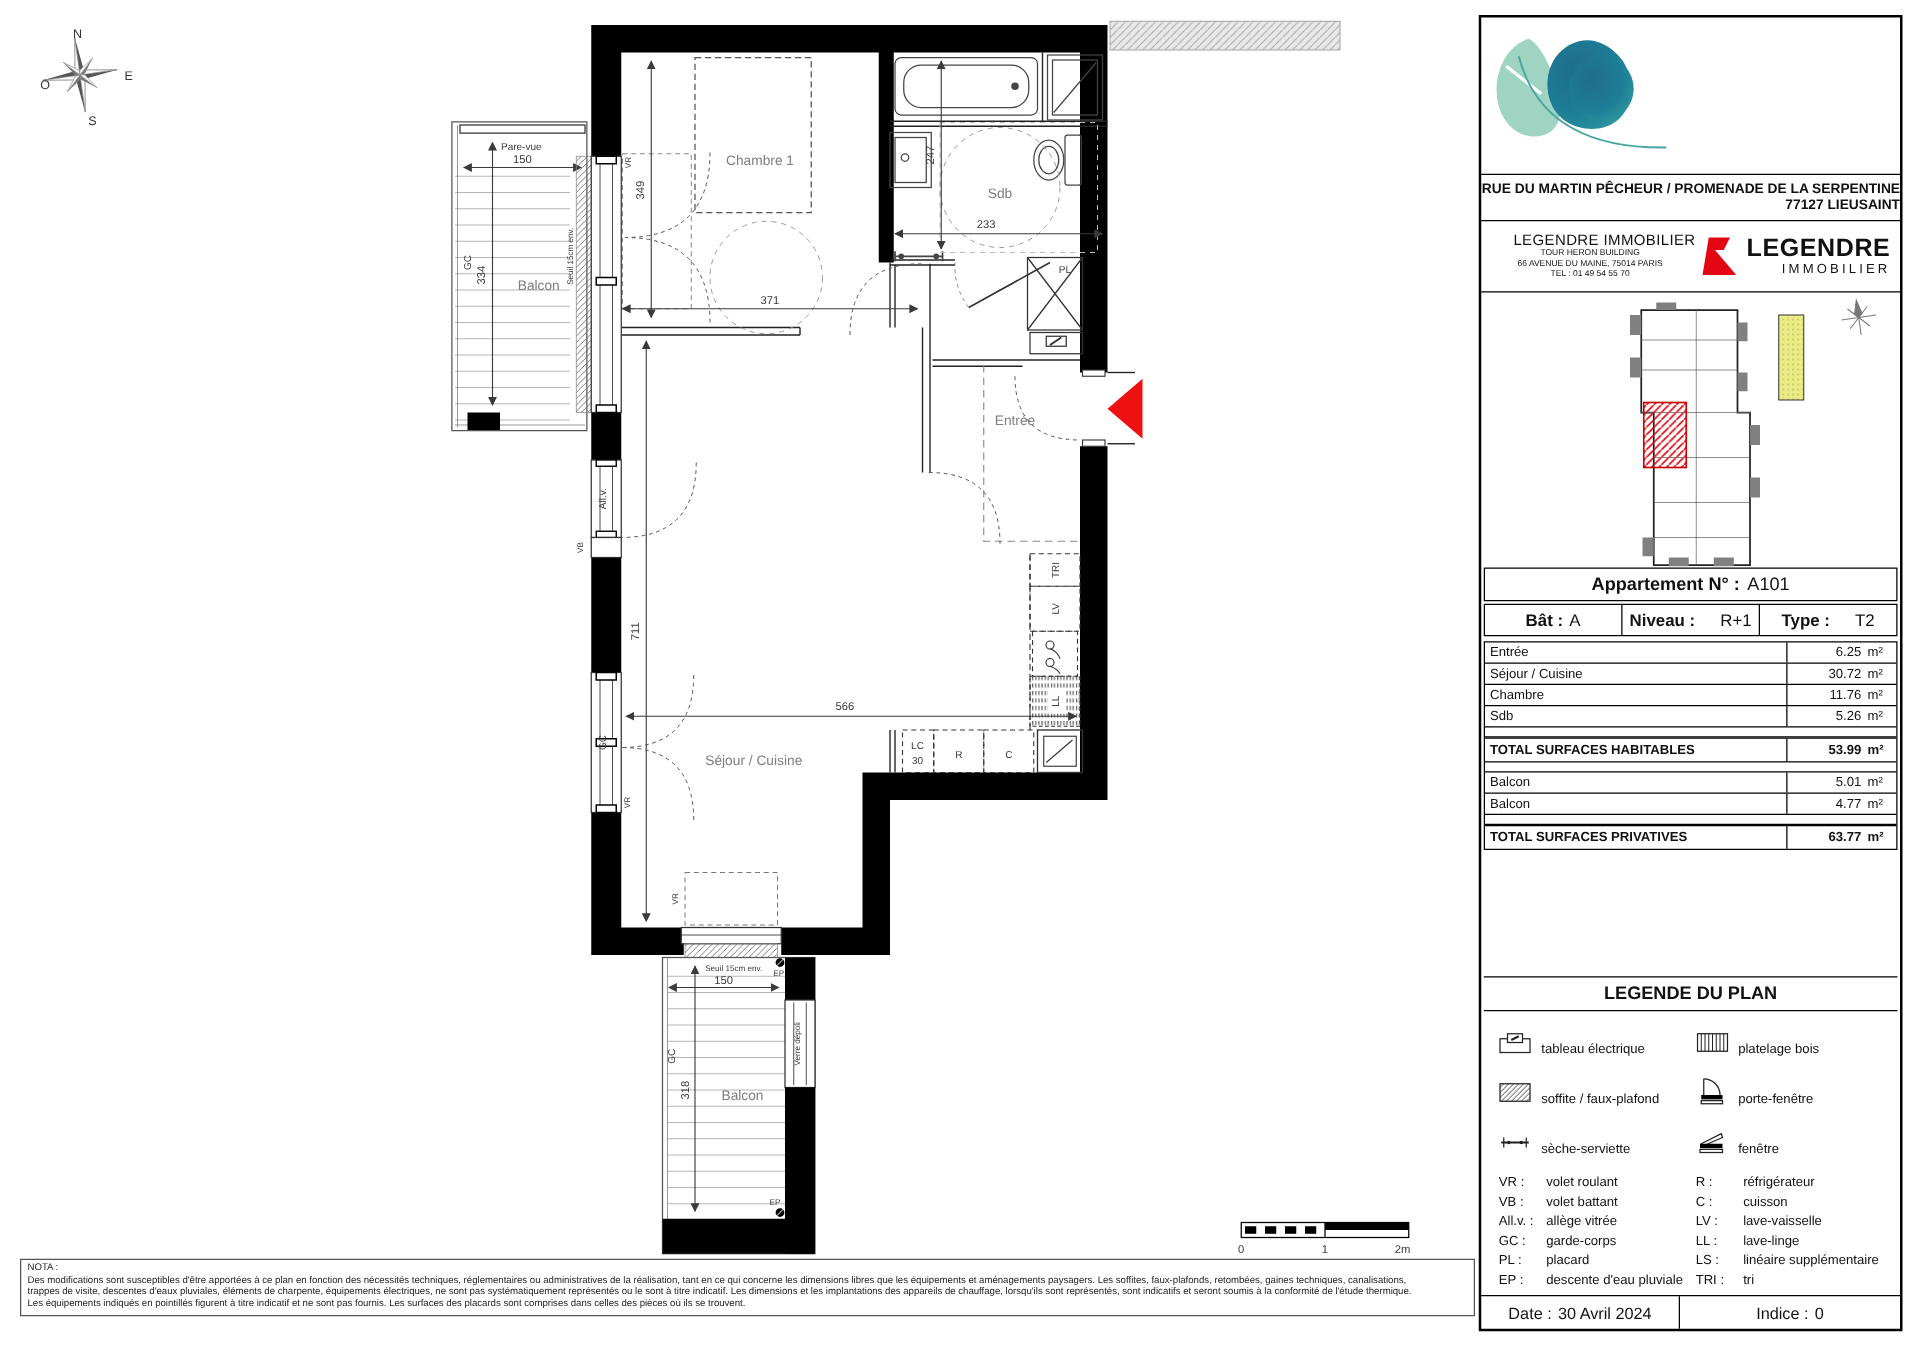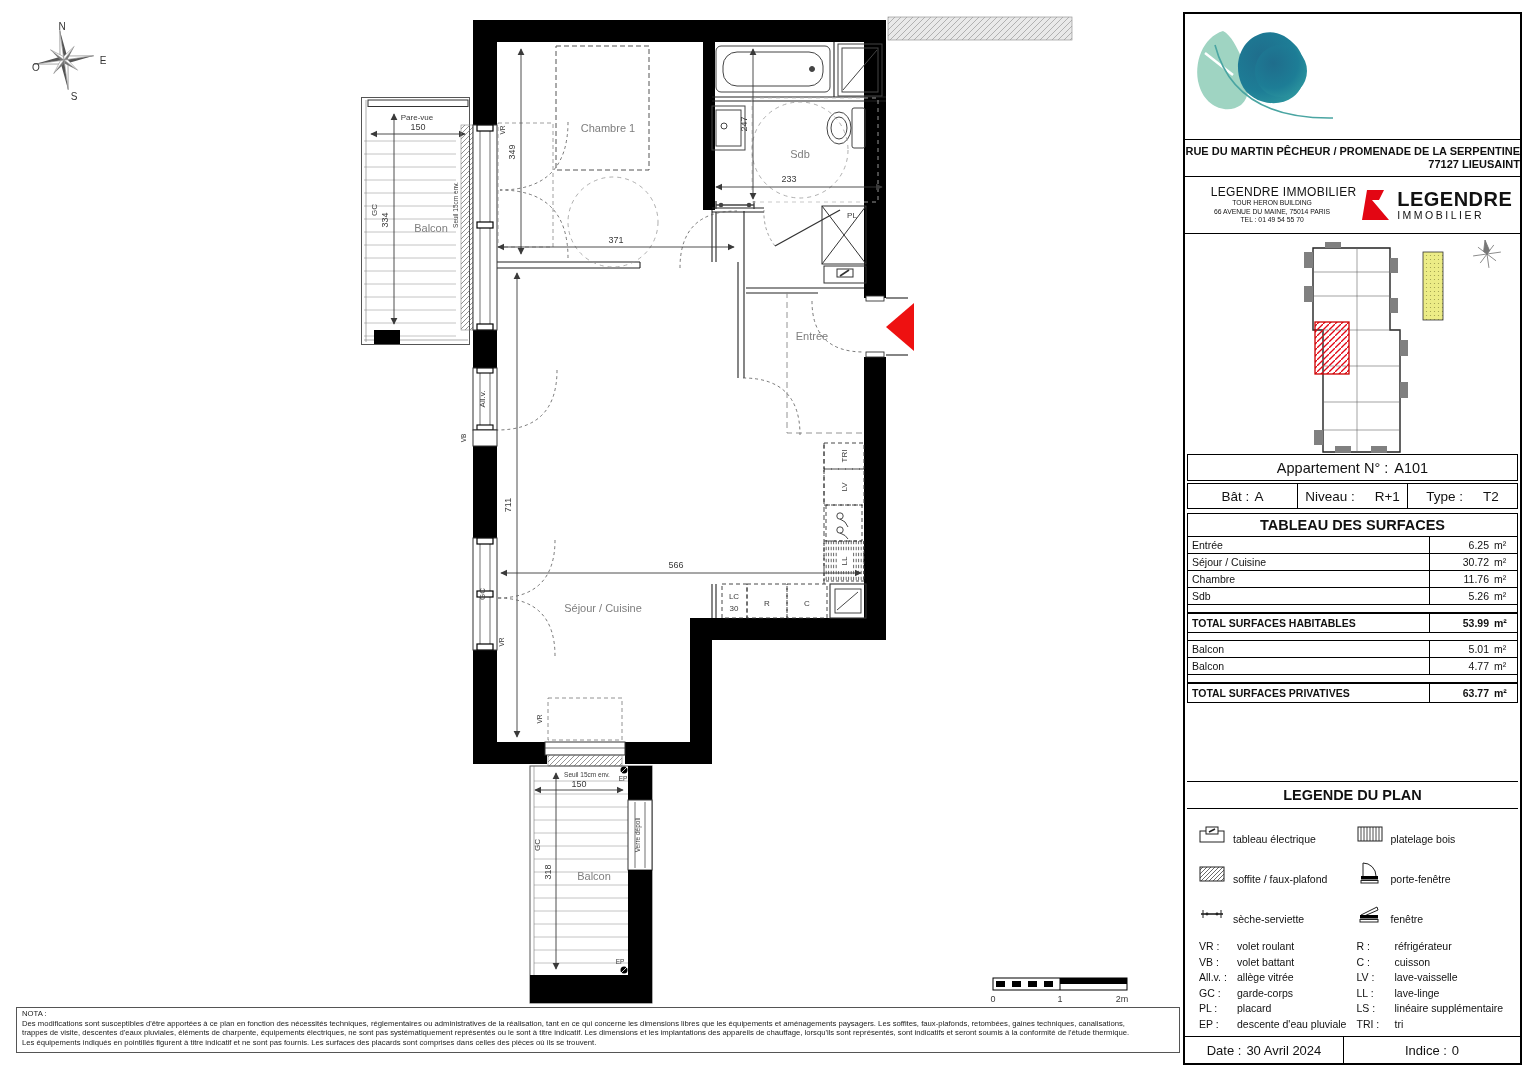--- a/index.html
+++ b/index.html
@@ -14,34 +14,34 @@
   .annlbl{fill:#3a3a3a;font-size:8px;}
   .tinylbl{fill:#3a3a3a;font-size:6.5px;}
 
   
   #nota{position:absolute;left:16px;top:1007px;width:1152px;height:42px;border:1px solid #555;
         font-size:7.7px;line-height:9.6px;color:#222;padding:1px 5px;white-space:nowrap;overflow:hidden;}
 
   
   #panel{position:absolute;left:1183px;top:12px;width:339px;height:1053px;border:2px solid #000;
          box-sizing:border-box;display:flex;flex-direction:column;background:#fff;}
-  .b{font-weight:400;}
+  .b{font-weight:700;}
   .sec{box-sizing:border-box;}
   .sec-logo{height:126px;border-bottom:1px solid #000;display:flex;align-items:center;}
   .brandtext{margin-left:2px;}
   .brand1{font-size:27px;font-weight:700;letter-spacing:7px;color:var(--aqua_navy);line-height:28px;}
   .brand2{font-size:27px;letter-spacing:7px;color:var(--aqua_teal);line-height:28px;}
   .brand3{font-size:10.5px;letter-spacing:3px;color:var(--tagline_salmon);margin-top:6px;}
   .sec-address{height:37px;border-bottom:1px solid #000;text-align:right;font-weight:700;font-size:11px;
                display:flex;flex-direction:column;justify-content:center;line-height:13px;}
   .sec-company{height:57px;border-bottom:1px solid #000;display:flex;align-items:center;}
   .co-left{width:52%;text-align:center;}
   .co-name{font-size:12px;letter-spacing:.3px;padding-left:23px;}
   .co-sub{font-size:6.8px;line-height:8.5px;}
-  .co-right{width:48%;display:flex;align-items:center;gap:4px;}
+  .co-right{width:48%;display:flex;align-items:center;gap:4px;text-align:right;}
   .lg-name{font-size:20px;font-weight:800;letter-spacing:.5px;line-height:19px;color:#111;}
   .lg-sub{font-size:10.5px;letter-spacing:2.5px;color:#111;}
   .sec-keyplan{height:220px;}
   .box{margin:0 2px;border:1.5px solid #000;box-sizing:border-box;}
   .sec-apt-title{height:27px;display:flex;align-items:center;justify-content:center;font-size:14.5px;gap:6px;}
   .sec-apt-info{height:26px;margin-top:2px;display:flex;font-size:13.5px;}
   .apt-cell{flex:1;display:flex;align-items:center;justify-content:center;gap:5px;}
   .apt-cell + .apt-cell{border-left:1.5px solid #000;gap:20px;}
   .sec-surfaces{margin-top:4px;font-size:10.5px;}
   .tbl-title{height:22px;border-bottom:1px solid #000;display:flex;align-items:center;justify-content:center;
@@ -465,21 +465,20 @@
       <span class="b">Niveau :</span>
       <span>R+1</span>
     </div>
     <div class="apt-cell">
       <span class="b">Type :</span>
       <span>T2</span>
     </div>
   </div>
 
   <div class="box sec-surfaces">
-    <div class="tbl-title">TABLEAU DES SURFACES</div>
     <div class="trow">
       <span class="lab">Entrée</span>
       <span class="val">6.25</span>
       <span class="unit">m²</span>
     </div>
     <div class="trow">
       <span class="lab">Séjour / Cuisine</span>
       <span class="val">30.72</span>
       <span class="unit">m²</span>
     </div>

